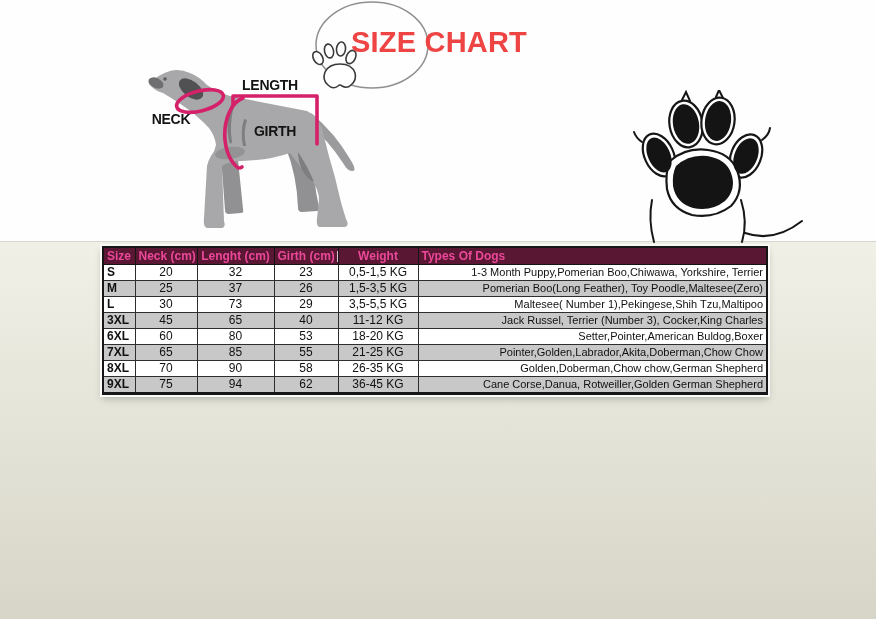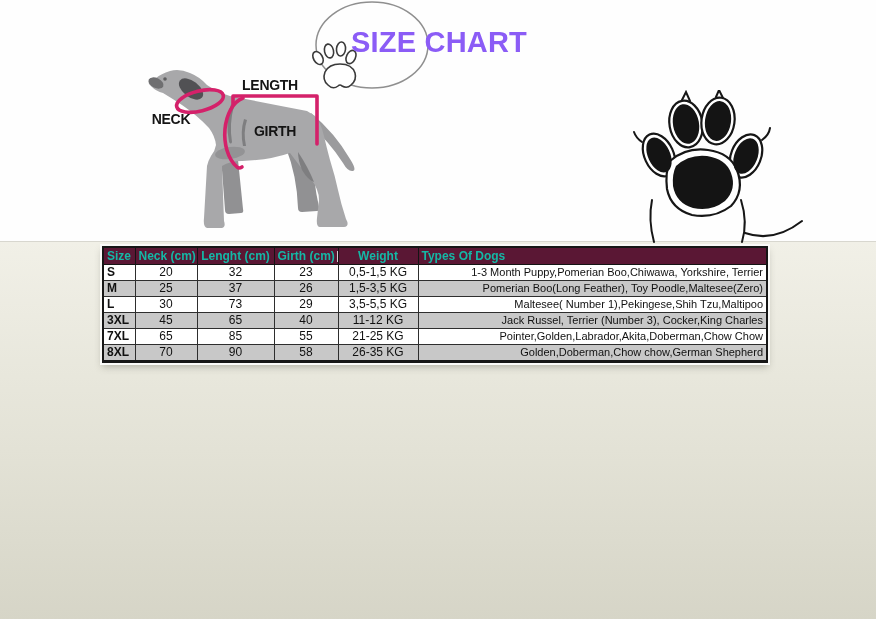--- a/index.html
+++ b/index.html
@@ -8,38 +8,38 @@
     background:#fefefe;
     font-family:"Liberation Sans",sans-serif;
   }
   .bg-bottom{
     position:absolute;left:0;top:241px;width:876px;height:378px;
     background:linear-gradient(180deg,#f1f0e7 0%,#e3e2d6 55%,#d6d5c7 100%);
     border-top:1px solid #d8d7cf;
   }
   .title{
     position:absolute;left:351px;top:27px;
-    font-size:29px;font-weight:700;line-height:1.1;color:#8b5cf6;
+    font-size:29px;font-weight:700;line-height:1.1;color:#ef4444;
     letter-spacing:0.2px;white-space:nowrap;
   }
   .badge-svg{position:absolute;left:306px;top:0;width:135px;height:100px;}
   .dog-svg{position:absolute;left:118px;top:52px;width:262px;height:196px;}
   .paw-svg{position:absolute;left:632px;top:90px;width:180px;height:155px;}
   .measure-label{
     font-family:"Liberation Sans",sans-serif;font-weight:700;font-size:14px;
     fill:#141414;letter-spacing:-0.3px;
   }
   table.size-table{
     position:absolute;left:102px;top:246px;width:664px;
     border-collapse:collapse;table-layout:fixed;background:#fff;
     border:2px solid #161616;border-bottom-width:3px;
     box-shadow:0 0 0 2px #fafaf8, 0 4px 7px rgba(80,80,70,.35);
   }
   .size-table th{
-    background:#5a1734;color:#14b8a6;font-size:12px;font-weight:700;
+    background:#5a1734;color:#ec4899;font-size:12px;font-weight:700;
     border:1px solid #141414;padding:1px 3px;height:14px;text-align:center;
     white-space:nowrap;overflow:hidden;
   }
   .size-table th:nth-child(1),.size-table th:nth-child(6){text-align:left;}
   
   .size-table th:nth-child(4)::after{
     content:"";display:inline-block;width:1.5px;height:11px;
     background:#d9cbd3;margin-left:2px;vertical-align:-2px;
   }
   .size-table td{
@@ -168,31 +168,47 @@
         </tr>
         <tr>
           <td>3XL</td>
           <td>45</td>
           <td>65</td>
           <td>40</td>
           <td>11-12 KG</td>
           <td>Jack Russel, Terrier (Number 3), Cocker,King Charles</td>
         </tr>
         <tr>
+          <td>6XL</td>
+          <td>60</td>
+          <td>80</td>
+          <td>53</td>
+          <td>18-20 KG</td>
+          <td>Setter,Pointer,American Buldog,Boxer</td>
+        </tr>
+        <tr>
           <td>7XL</td>
           <td>65</td>
           <td>85</td>
           <td>55</td>
           <td>21-25 KG</td>
           <td>Pointer,Golden,Labrador,Akita,Doberman,Chow Chow</td>
         </tr>
         <tr>
           <td>8XL</td>
           <td>70</td>
           <td>90</td>
           <td>58</td>
           <td>26-35 KG</td>
           <td>Golden,Doberman,Chow chow,German Shepherd</td>
         </tr>
+        <tr>
+          <td>9XL</td>
+          <td>75</td>
+          <td>94</td>
+          <td>62</td>
+          <td>36-45 KG</td>
+          <td>Cane Corse,Danua, Rotweiller,Golden German Shepherd</td>
+        </tr>
       </tbody>
   </table>
 
 </div>
 
 </body></html>

